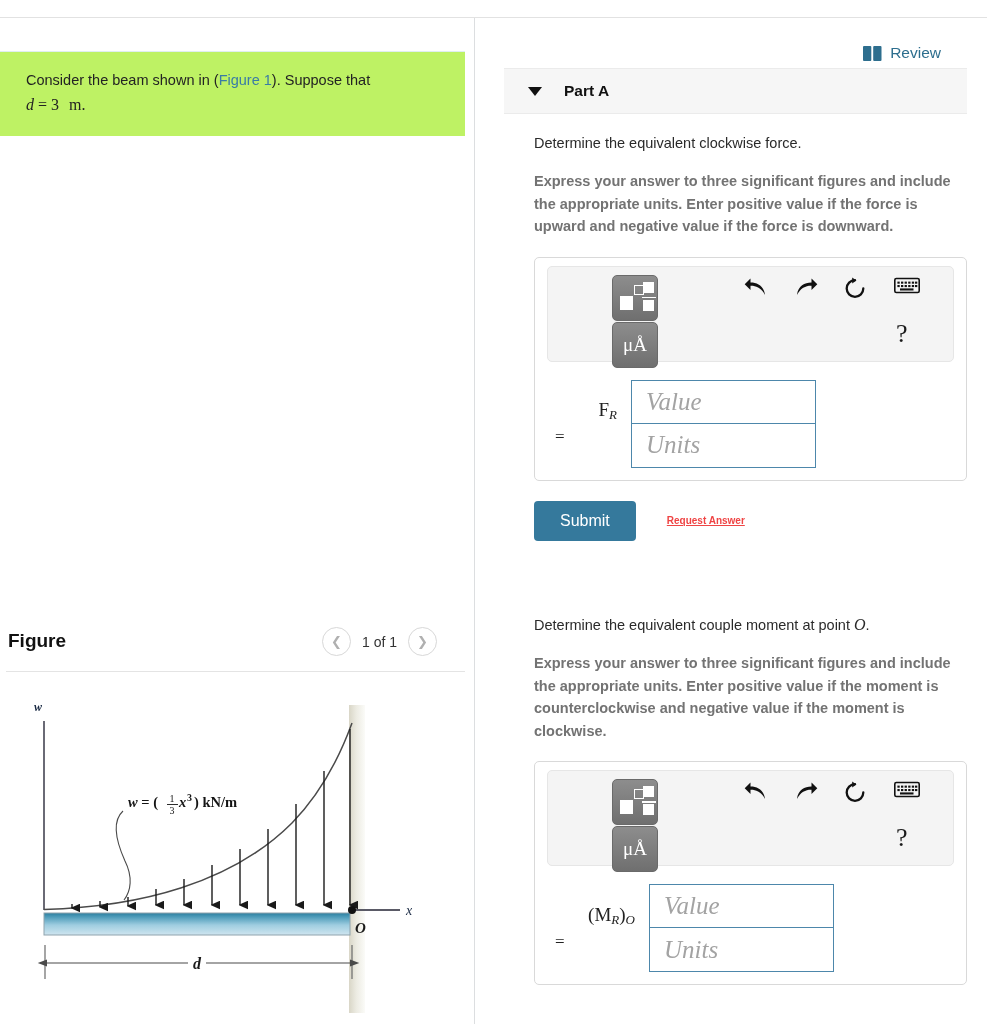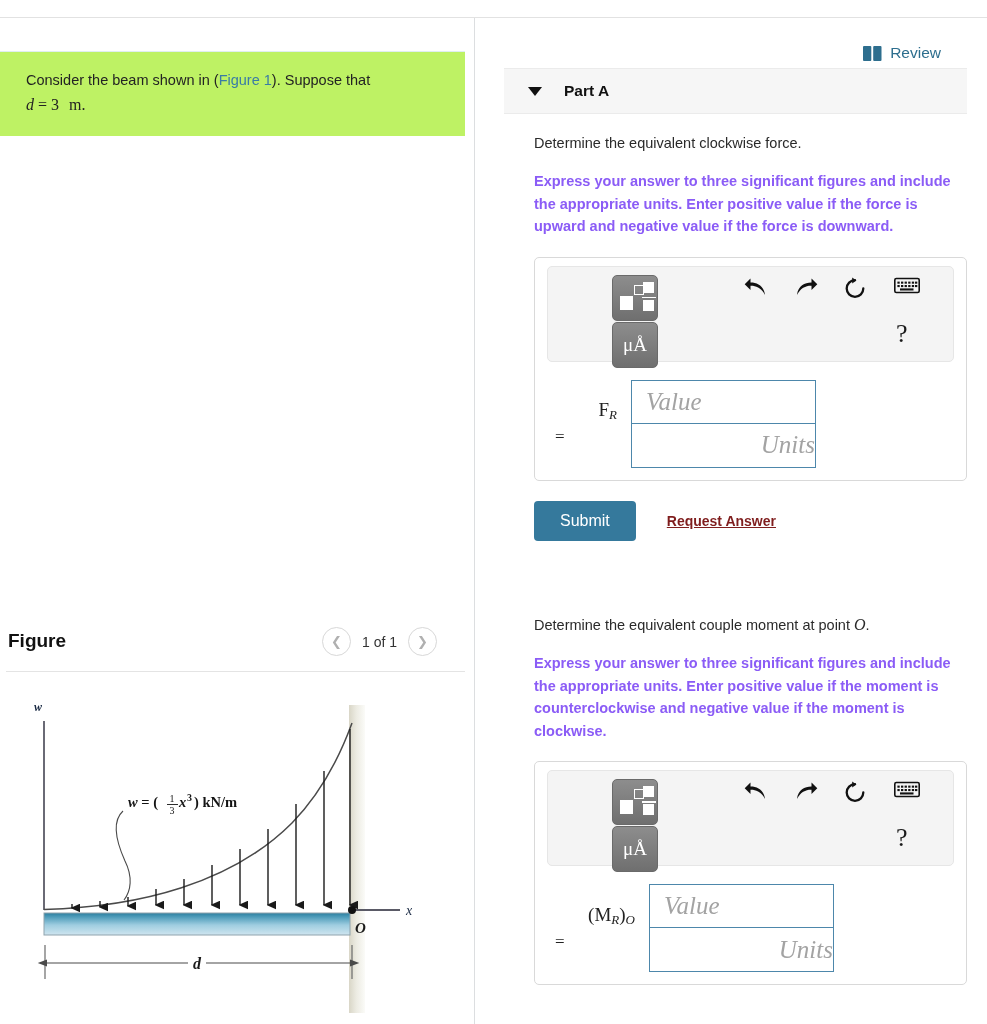--- a/index.html
+++ b/index.html
@@ -83,21 +83,21 @@
     width:0;height:0;margin-left:24px;margin-right:22px;
     border-left:7px solid transparent;border-right:7px solid transparent;
     border-top:9px solid #111;
   }
   .part-title{font-size:15.5px;font-weight:bold;color:#111;}
 
   .part-body{margin-left:59px;margin-right:20px;}
   .prompt{font-size:14.5px;line-height:22px;color:#2a2a2a;margin-top:18px;}
   .prompt .ital{font-family:"Liberation Serif",serif;font-style:italic;font-size:16px;}
   .prompt-bold{
-    font-size:14.5px;line-height:22.5px;font-weight:bold;color:#8b5cf6;margin-top:16px;
+    font-size:14.5px;line-height:22.5px;font-weight:bold;color:#737373;margin-top:16px;
   }
 
   .answer-box{
     margin-top:19px;border:1px solid #d9d9d9;border-radius:5px;background:#fff;
     padding:8px 8px 12px 8px;
   }
   .toolbar{
     background:#f4f4f4;border:1px solid #e6e6e6;border-radius:5px;
     margin:0 4px;height:94px;position:relative;
   }
@@ -134,33 +134,33 @@
     font-family:"Liberation Serif",serif;font-size:19px;
     width:68px;text-align:right;padding-right:14px;line-height:22px;
   }
   .entry-label .sub{font-size:13px;vertical-align:-3px;font-style:italic;}
   .entry-label .eq{display:block;font-size:17px;text-align:left;padding-left:6px;}
   .fields{display:flex;flex-direction:column;}
   .field{
     width:185px;height:44px;border:1px solid #4d87ab;background:#fff;
     display:flex;align-items:center;padding-left:14px;box-sizing:border-box;
   }
-  .field + .field{border-top:none;justify-content:flex-end;}
+  .field + .field{border-top:none;}
   .field .ph{
     font-family:"Liberation Serif",serif;font-style:italic;font-size:25px;color:#a3a3a3;
   }
 
   .actions{display:flex;align-items:center;margin-top:20px;gap:31px;}
   .submit-btn{
     background:#35799c;color:#fff;border:none;border-radius:4px;
     font-size:16px;padding:11px 26px;cursor:pointer;
     font-family:"Liberation Sans",sans-serif;
   }
   .req-link{
-    color:#7f1d1d;font-size:14px;font-weight:bold;text-decoration:underline;cursor:pointer;
+    color:#ef4444;font-size:10px;font-weight:bold;text-decoration:underline;cursor:pointer;
   }
 </style>
 </head>
 <body>
 
 <div class="top-rule"></div>
 <div class="v-divider"></div>
 
 <div class="left">
 

